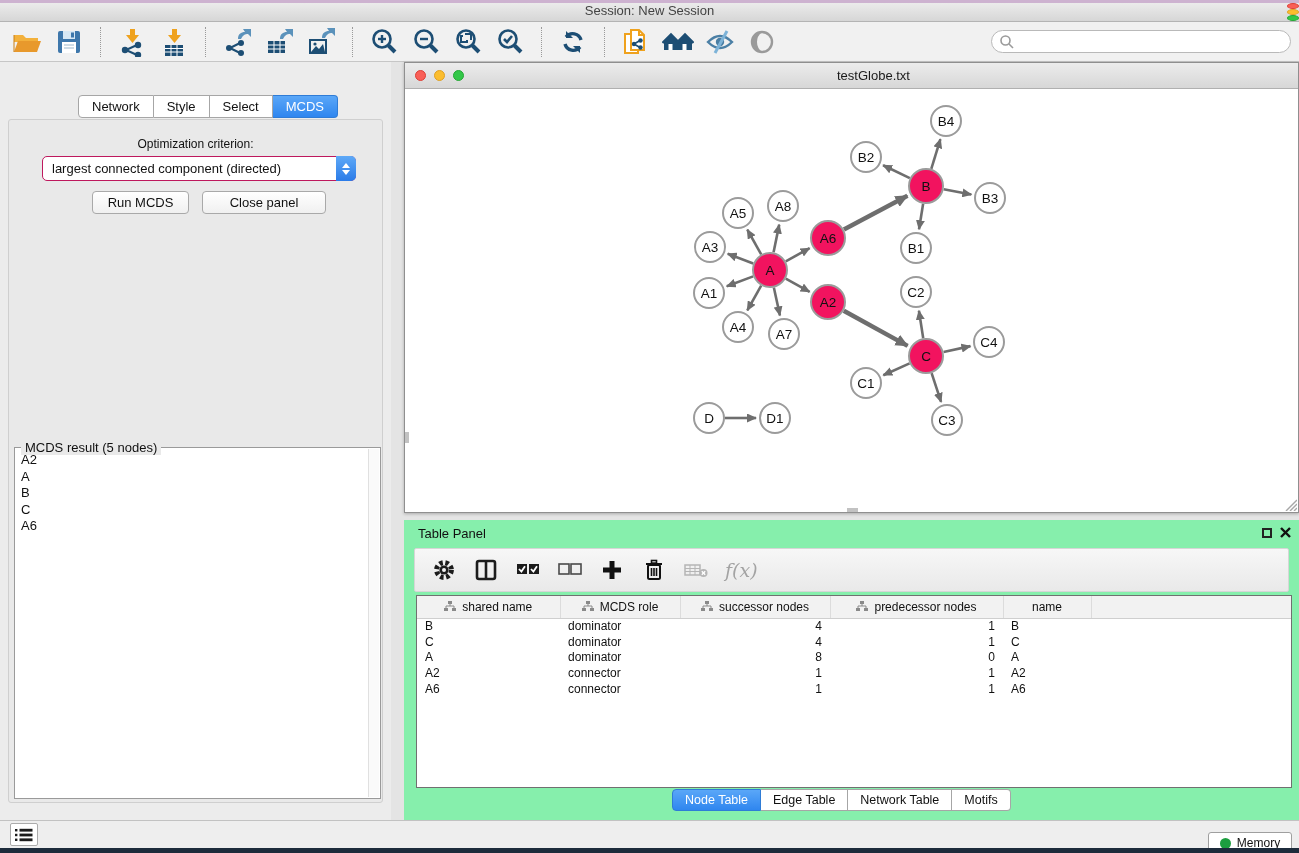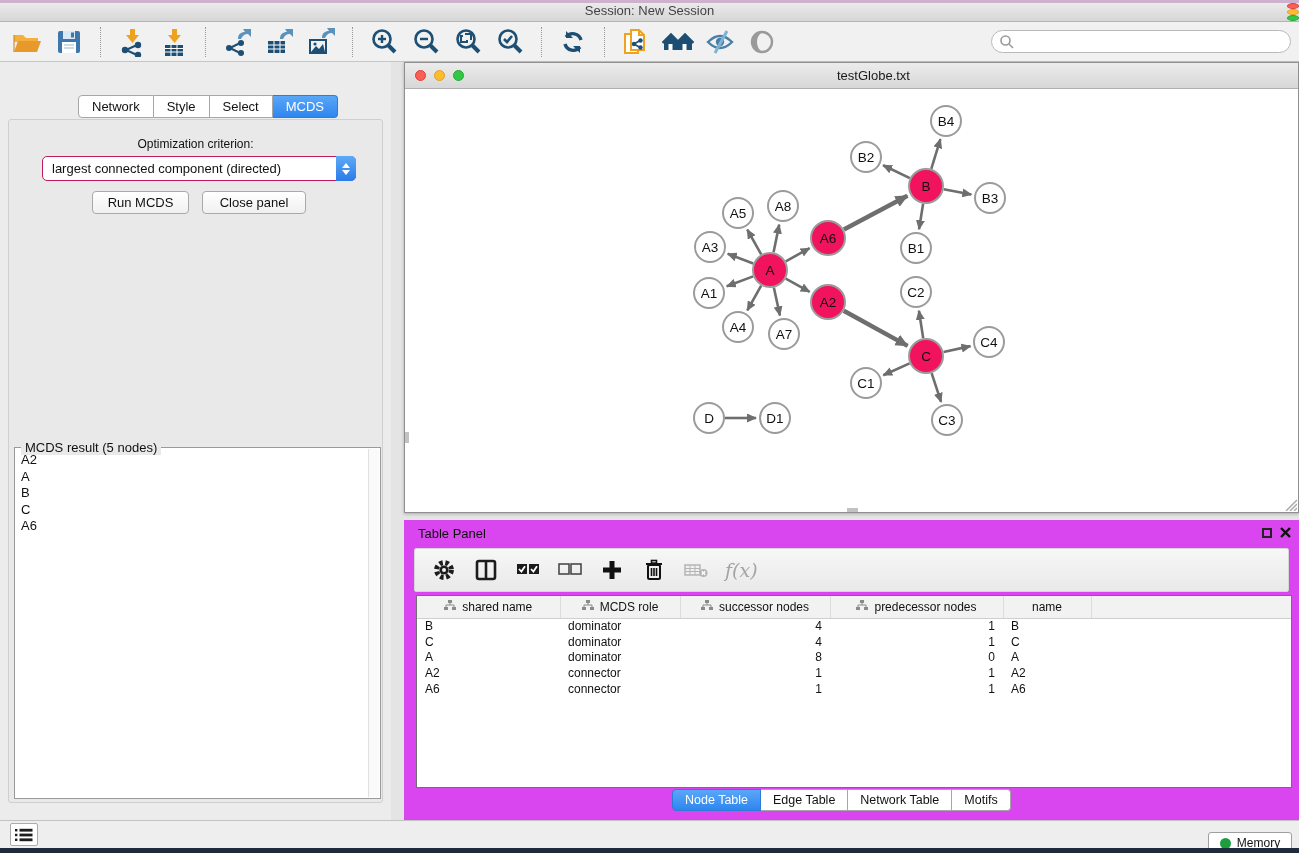--- a/index.html
+++ b/index.html
@@ -52,21 +52,21 @@
   #criterion-dropdown .dd-text { flex:1; font-size:13px; padding-left:9px; color:#111; white-space:nowrap; }
   .dd-stepper { width:20px; height:25px; margin-right:-1px; border-radius:0 5px 5px 0;
     background:linear-gradient(#5ea9f7,#2a7be8); display:flex; flex-direction:column;
     align-items:center; justify-content:center; gap:2px; }
   .dd-stepper .up { width:0; height:0; border-left:4px solid transparent; border-right:4px solid transparent; border-bottom:5px solid #fff; }
   .dd-stepper .dn { width:0; height:0; border-left:4px solid transparent; border-right:4px solid transparent; border-top:5px solid #fff; }
   .cp-btn { position:absolute; top:129px; height:23px; background:linear-gradient(#fff,#f0f0f0);
     border:1px solid #a9a9a9; border-radius:4px; font-size:13px; color:#111;
     font-family:"Liberation Sans",sans-serif; }
   #run-btn { left:92px; width:97px; }
-  #closepanel-btn { left:202px; width:104px; }
+  #closepanel-btn { left:202px; width:124px; }
   #mcds-fieldset { position:absolute; left:14px; top:385px; width:367px; height:352px;
     border:1px solid #9a9a9a; background:#fff; }
   #mcds-legend { position:absolute; left:6px; top:-8px; background:#e9e9e9; padding:0 4px;
     font-size:13px; color:#111; }
   #mcds-list { position:absolute; left:1px; top:4px; right:12px; bottom:1px; overflow:hidden; }
   .mcds-item { font-size:13px; color:#111; padding:1px 0 1px 5px; line-height:14.5px; }
   #mcds-scroll { position:absolute; right:1px; top:1px; width:11px; bottom:1px;
     background:#fafafa; border-left:1px solid #e0e0e0; }
 
   
@@ -77,34 +77,34 @@
     background:#fff; border:1px solid #8f8f8f; box-shadow:0 1px 3px rgba(0,0,0,.25); }
   #net-titlebar { position:absolute; left:0; top:0; width:100%; height:26px;
     background:linear-gradient(#ececec,#d7d7d7); border-bottom:1px solid #b0b0b0;
     display:flex; align-items:center; }
   #net-titlebar .title { position:absolute; left:0; right:0; text-align:center; font-size:13px; color:#1a1a1a;margin-left:44px; }
   #net-canvas { position:absolute; left:0; top:26px; width:893px; height:423px; background:#fff; }
   .mini-tick { position:absolute; background:#c2c2c2; }
   #resize-grip { position:absolute; right:1px; bottom:1px; width:14px; height:14px; overflow:hidden; }
 
   
-  #table-panel { position:absolute; left:13px; top:458px; width:895px; height:300px; background:#d946ef; }
+  #table-panel { position:absolute; left:13px; top:458px; width:895px; height:300px; background:#86efac; }
   #tp-header { position:absolute; left:0; top:0; width:100%; height:26px; display:flex; align-items:center; }
   #tp-header .pane-title { font-size:13px; color:#111; margin-left:14px; }
   #tp-toolbar { position:absolute; left:10px; top:28px; width:875px; height:44px;
     background:linear-gradient(#f7f7f7,#e9e9e9); border:1px solid #d6d6d6; border-radius:2px;
     display:flex; align-items:center; gap:16px; padding-left:16px; }
   .tpt-btn { display:flex; align-items:center; justify-content:center; width:26px; height:26px; }
   #fx-label { font-family:"DejaVu Serif", serif; font-style:italic; font-size:19px; color:#a3a3a3; }
   #node-table-box { position:absolute; left:12px; top:75px; width:876px; height:193px;
     background:#fff; border:1px solid #707070; overflow:hidden; }
   table { border-collapse:collapse; width:100%; table-layout:fixed; }
   thead th { height:22px; background:#f2f2f2; border-bottom:1px solid #cfcfcf;
     font-size:12px; font-weight:normal; color:#111; text-align:center; vertical-align:middle; }
-  thead th .hdr-inner { display:flex; align-items:flex-start; justify-content:center; gap:6px; }
+  thead th .hdr-inner { display:flex; align-items:center; justify-content:center; gap:6px; }
   thead th:not(:last-child) { border-right:1px solid #dcdcdc; }
   tbody td { font-size:12px; color:#111; height:15.7px; padding:0 8px; white-space:nowrap; }
   td.al { text-align:left; } td.ar { text-align:right; }
   #bottom-tabs { position:absolute; left:268px; top:269px; display:flex; }
   .bt-tab { background:#fff; border:1px solid #a6a6a6; border-left:none; padding:3px 12px;
     font-size:12.5px; color:#111; }
   .bt-tab:first-child { border-left:1px solid #a6a6a6; border-radius:4px 0 0 4px; }
   .bt-tab:last-child { border-radius:0 4px 4px 0; }
   .bt-tab.active { background:linear-gradient(#5aa7f8,#2f86ef); border-color:#2f7cd6; color:#fff; }
 

